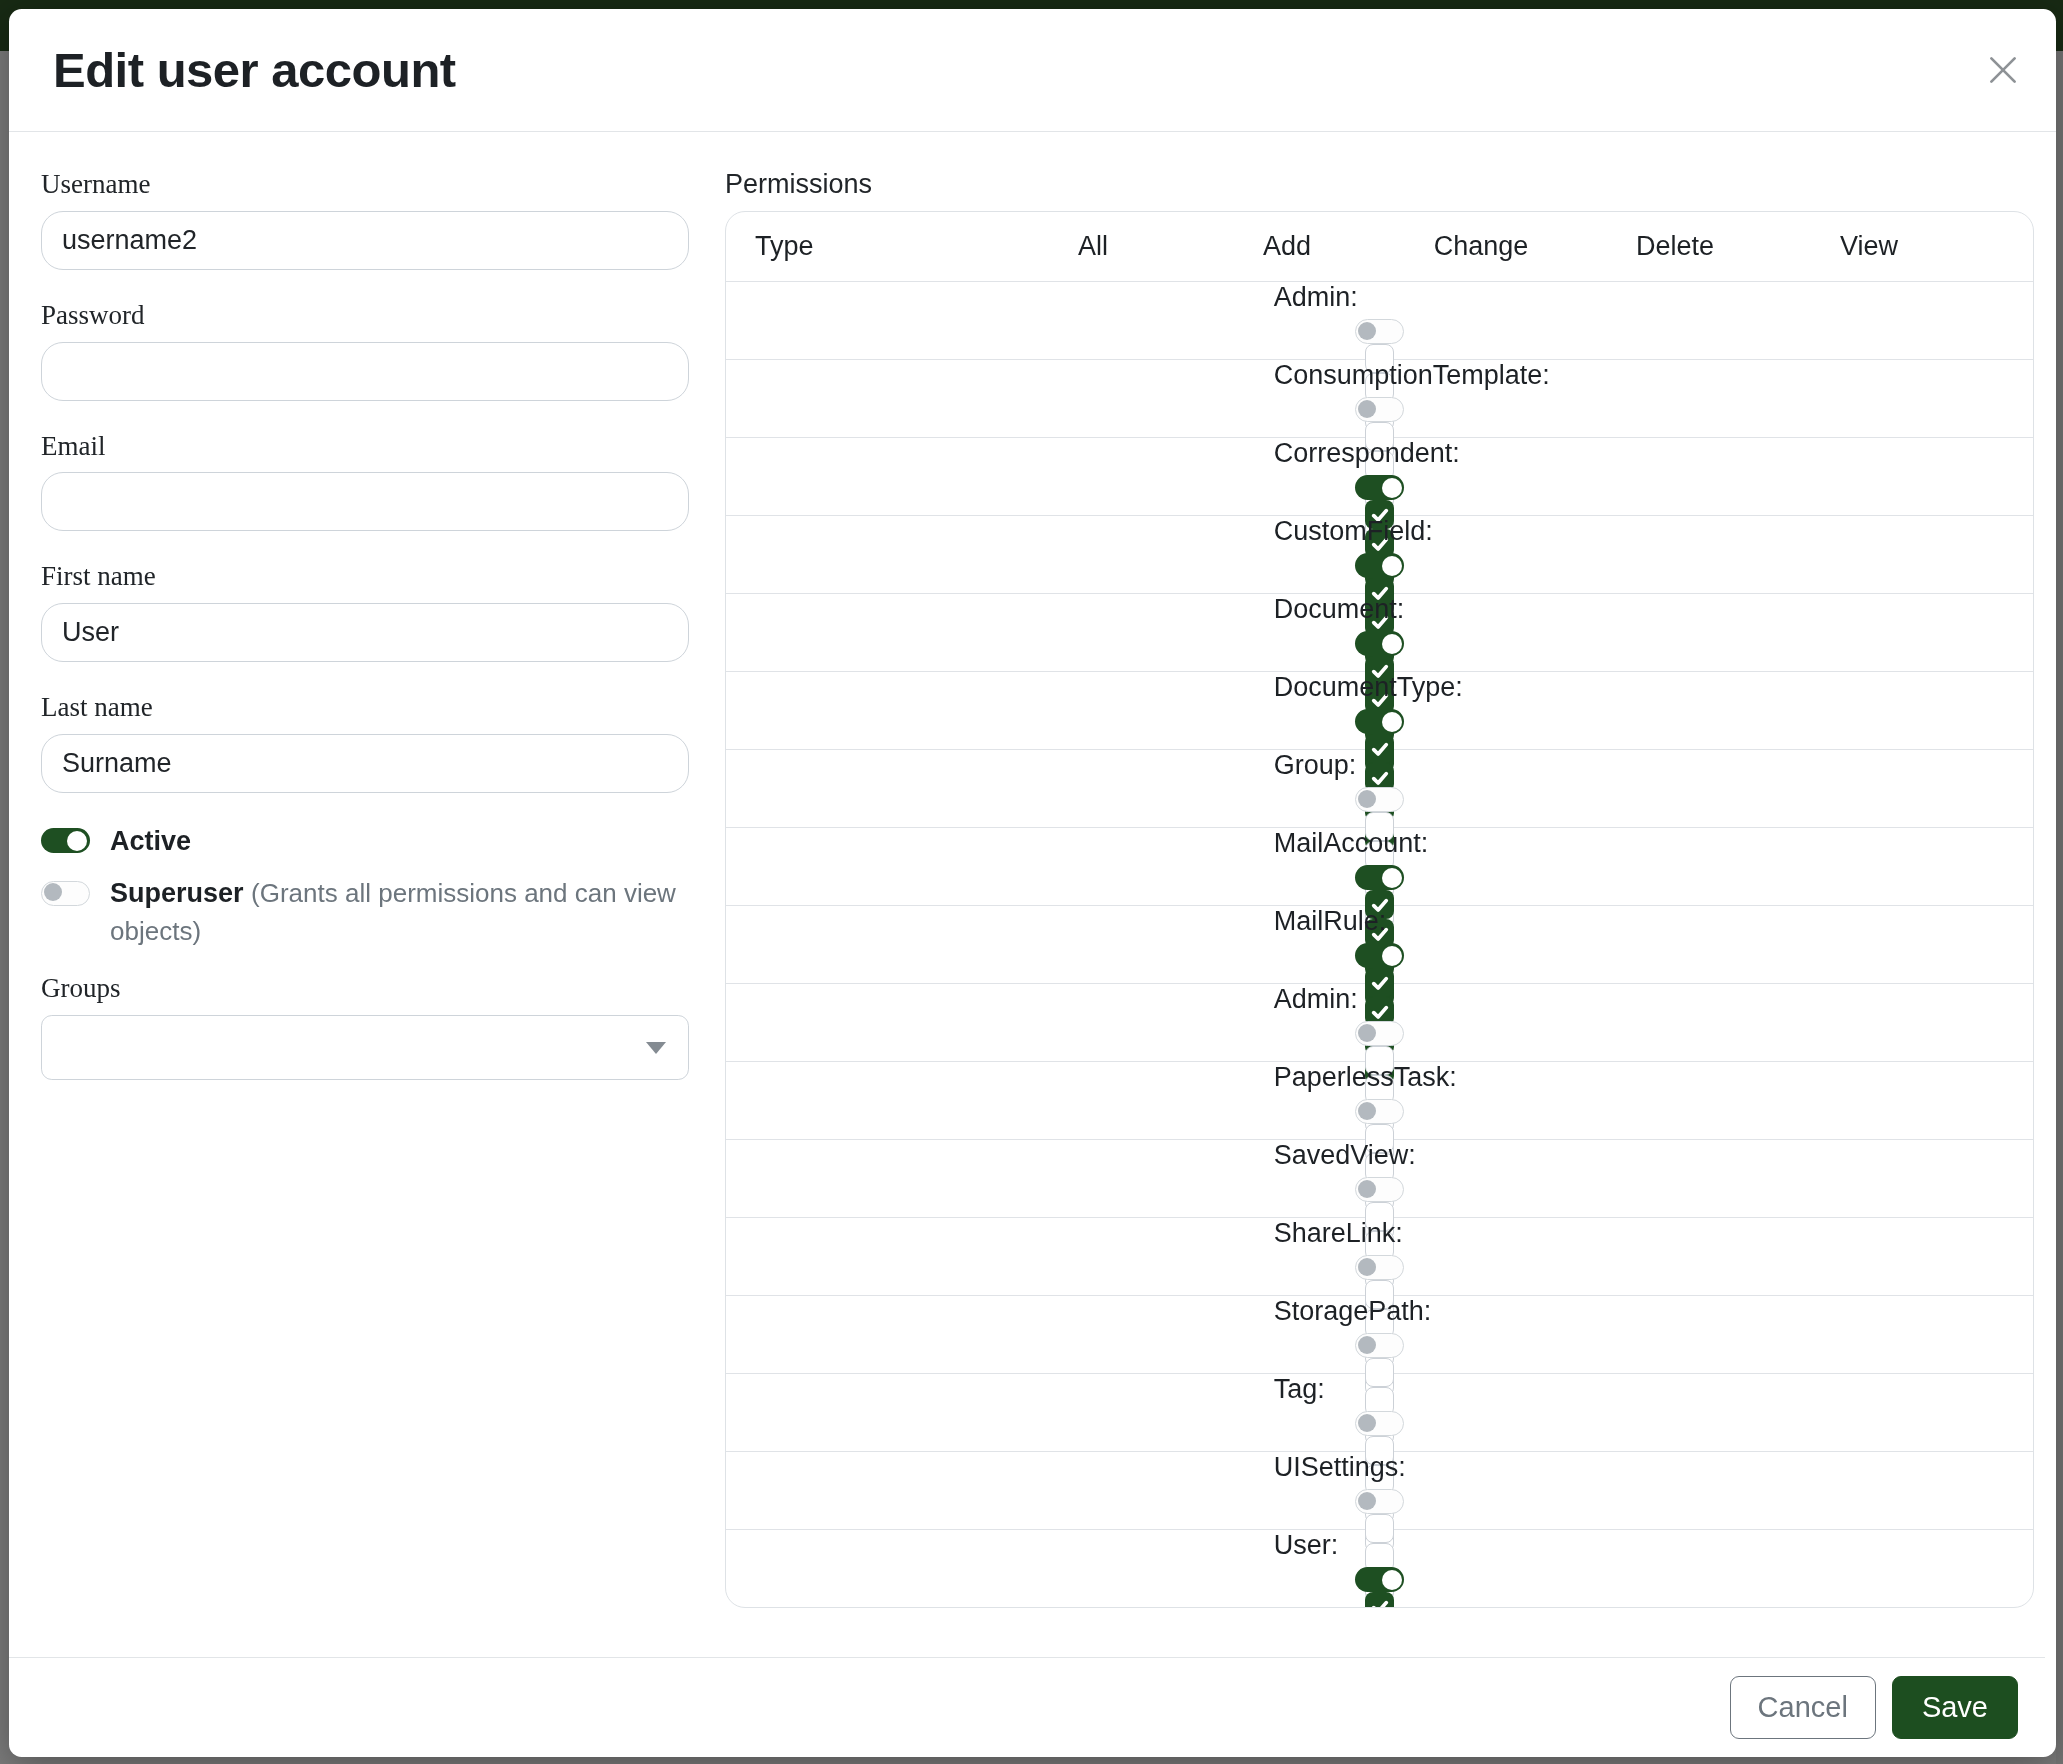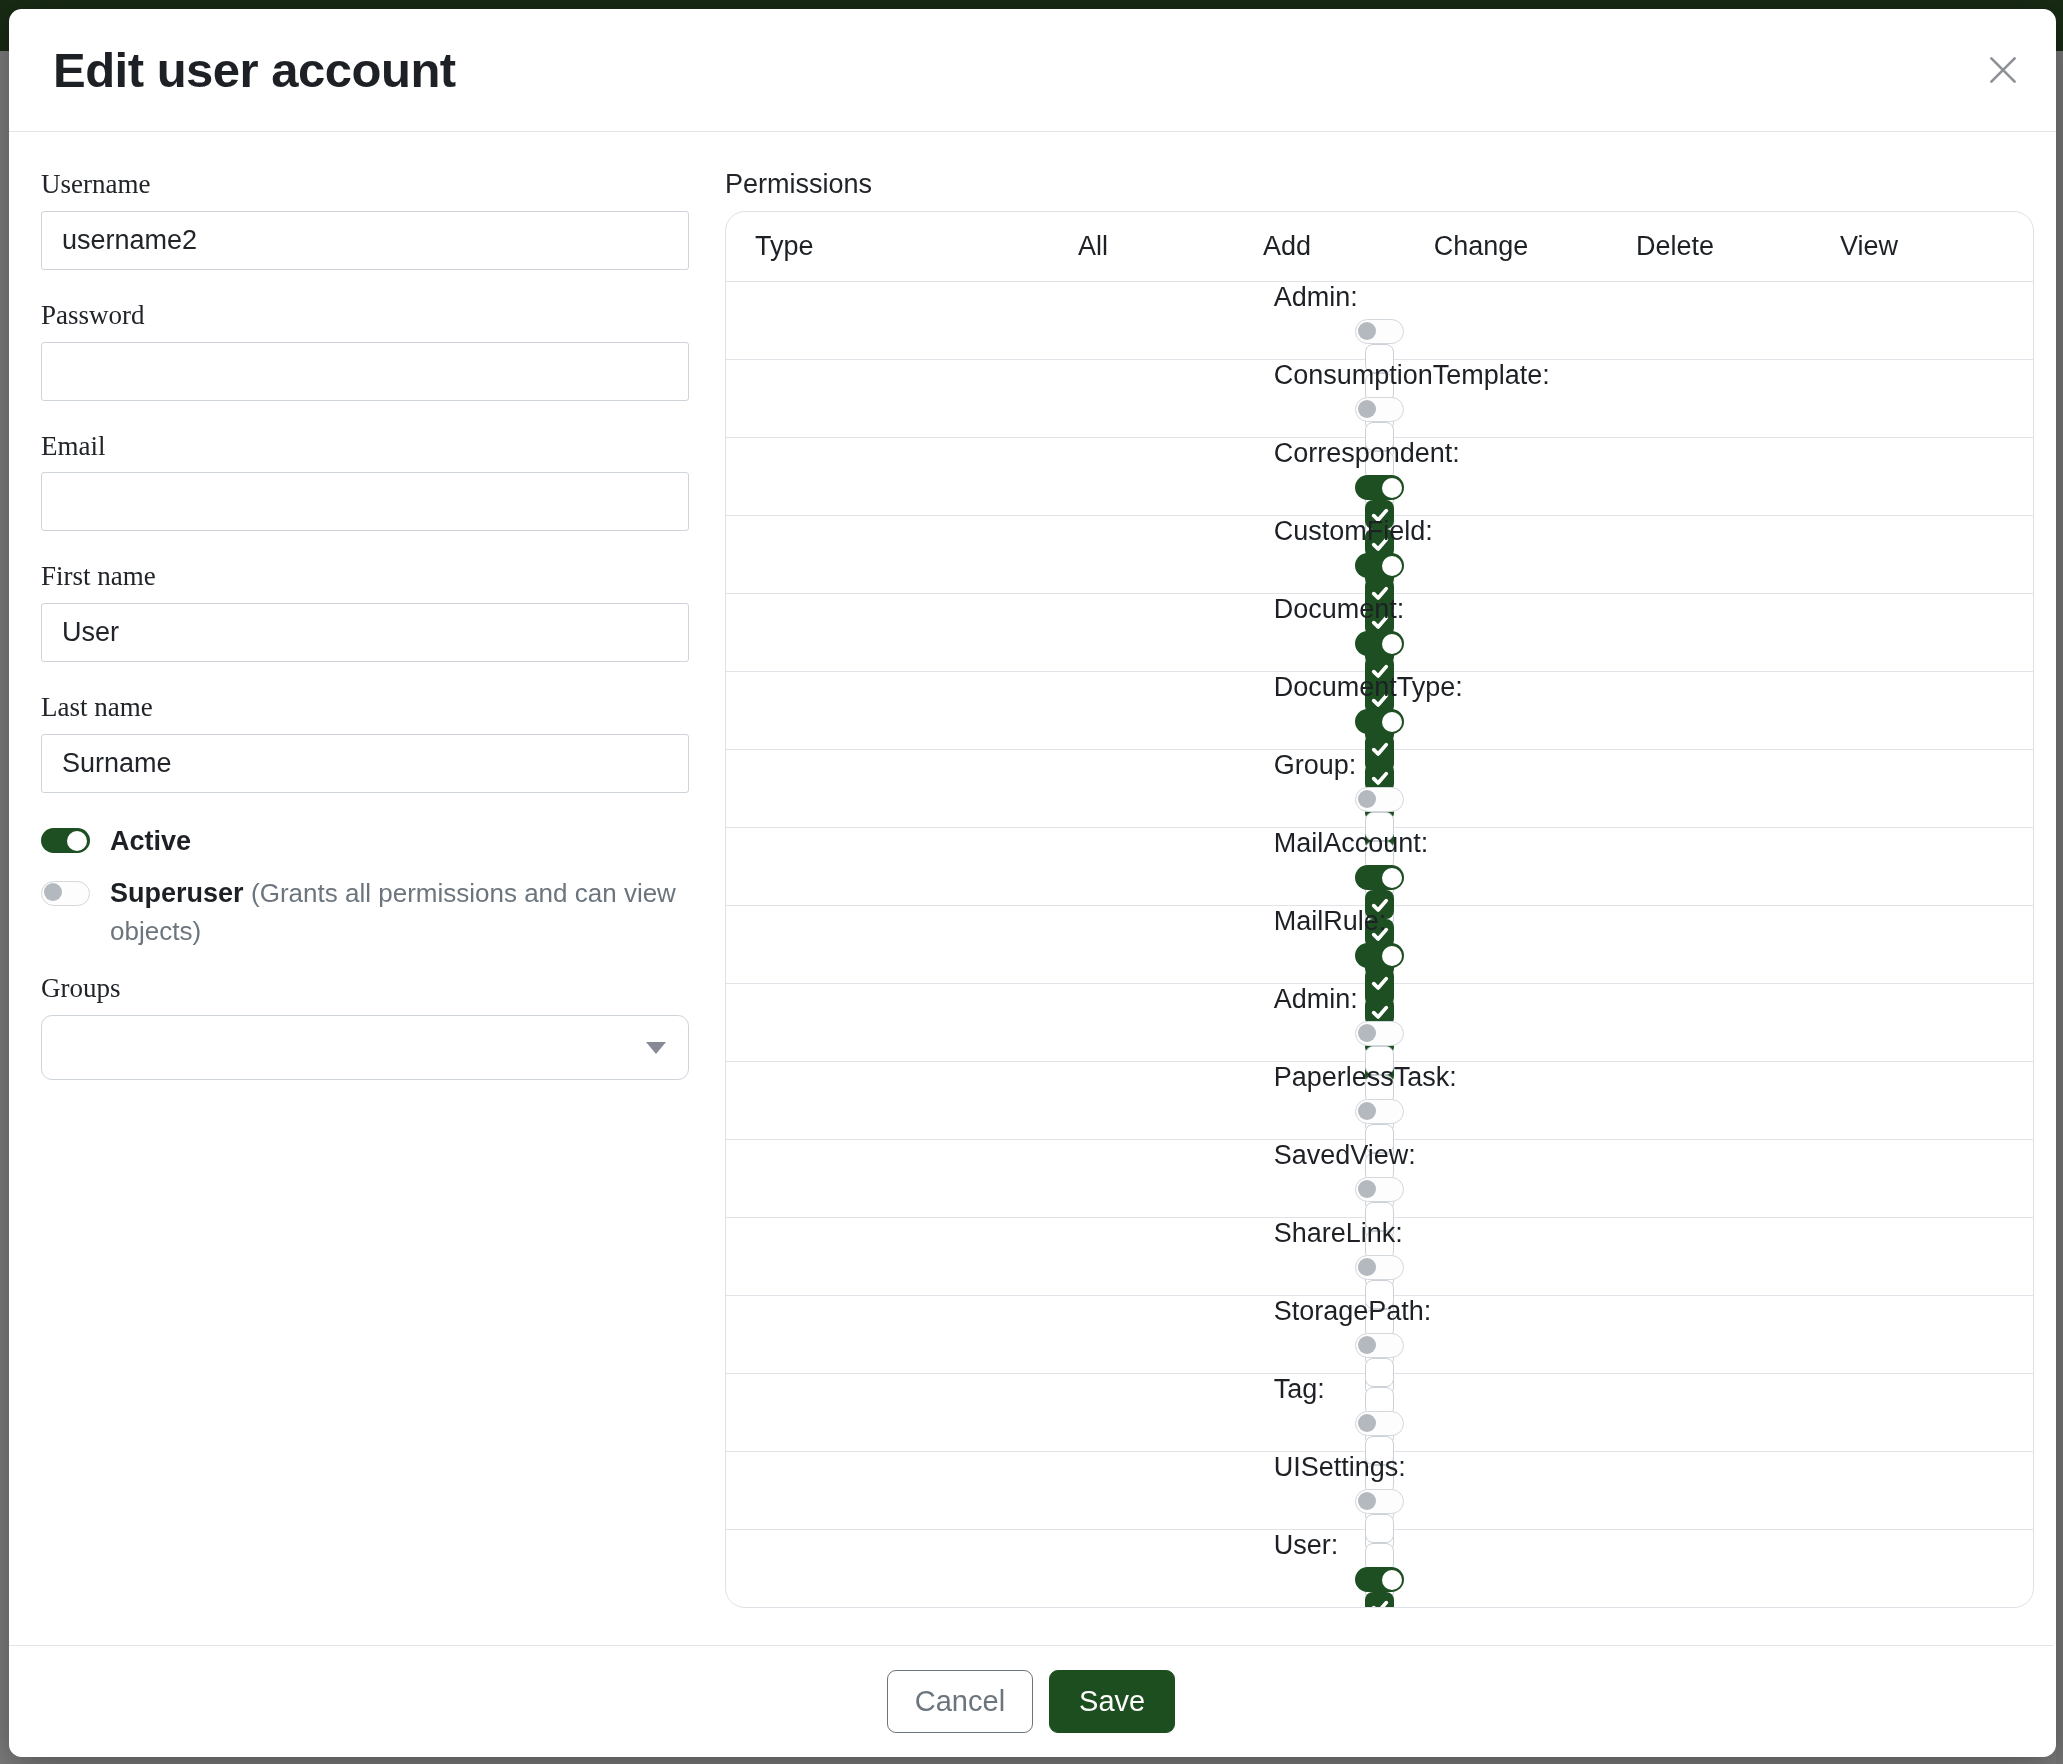--- a/index.html
+++ b/index.html
@@ -24,21 +24,21 @@
   .close-btn{margin-left:auto;background:none;border:none;padding:9px;cursor:pointer;line-height:0;}
 
   .modal-body{display:flex;padding:36px 21.6px 0 32px;box-sizing:border-box;}
   .left-col{width:648px;flex:none;}
   .right-col{flex:1;margin-left:36px;}
 
   .field-label{display:block;font-size:27px;color:#212529;margin-bottom:10.8px;line-height:32px;font-family:Liberation Serif, serif;}
   .form-group{margin-bottom:29px;}
   .text-input{
     width:100%;box-sizing:border-box;height:59px;
-    border:1.8px solid #ced4da;border-radius:3px;
+    border:1.8px solid #ced4da;border-radius:22px;
     padding:0 20px;font-size:27px;color:#212529;
     font-family:inherit;outline:none;background:#fff;
   }
 
   .toggle-row{display:flex;align-items:flex-start;margin-bottom:14.4px;}
   .switch{width:49px;height:25px;border-radius:14.4px;flex:none;position:relative;cursor:pointer;margin-top:6.3px;box-sizing:border-box;}
   .switch.on{background:#1e4f22;}
   .switch.on .knob{position:absolute;right:2.7px;top:2.7px;width:20px;height:20px;border-radius:50%;background:#ffffff;}
   .switch.off{background:#fdfdfd;border:1.8px solid #d3d8dc;}
   .switch.off .knob{position:absolute;left:1.8px;top:1.8px;width:18px;height:18px;border-radius:50%;background:#b3b9bf;}
@@ -55,22 +55,22 @@
   .perm-card{border:1.8px solid #dee2e6;border-radius:20px;background:#fff;overflow:hidden;}
   .perm-row{display:flex;align-items:center;height:77px;border-top:1.8px solid #e0e3e7;flex-direction:column;}
   .perm-header{display:flex;align-items:center;height:69px;border-top:none;}
   .cell-type{width:270px;flex:none;padding-left:29px;font-size:27px;color:#1d2125;box-sizing:border-box;white-space:nowrap;}
   .cell{width:194px;flex:none;display:flex;justify-content:center;align-items:center;font-size:27px;color:#1d2125;}
   .cb{width:29px;height:29px;border-radius:8px;box-sizing:border-box;cursor:pointer;}
   .cb.un{border:1.8px solid #ccd1d7;background:#fff;}
   .cb.checked{background:#1e4f22;display:flex;align-items:center;justify-content:center;}
 
   .modal-footer{
-    position:absolute;left:0;right:3px;bottom:0;height:112px;box-sizing:border-box;
-    border-top:1.8px solid #e2e5e8;display:flex;align-items:center;justify-content:center;
+    position:absolute;left:0;right:11px;bottom:0;height:100px;box-sizing:border-box;
+    border-top:1.8px solid #e2e5e8;display:flex;align-items:center;justify-content:flex-end;
     padding:0 27px;gap:16px;
   }
   .btn{height:63px;border-radius:9px;font-size:29px;font-family:inherit;cursor:pointer;}
   .btn-cancel{background:#fff;border:1.8px solid #6c757d;color:#6c757d;padding:0 27px;}
   .btn-save{background:#1d4e20;border:1.8px solid #1d4e20;color:#fff;padding:0 29px;}
 </style>
 </head>
 <body>
 
 <div class="navbar-strip"></div>

